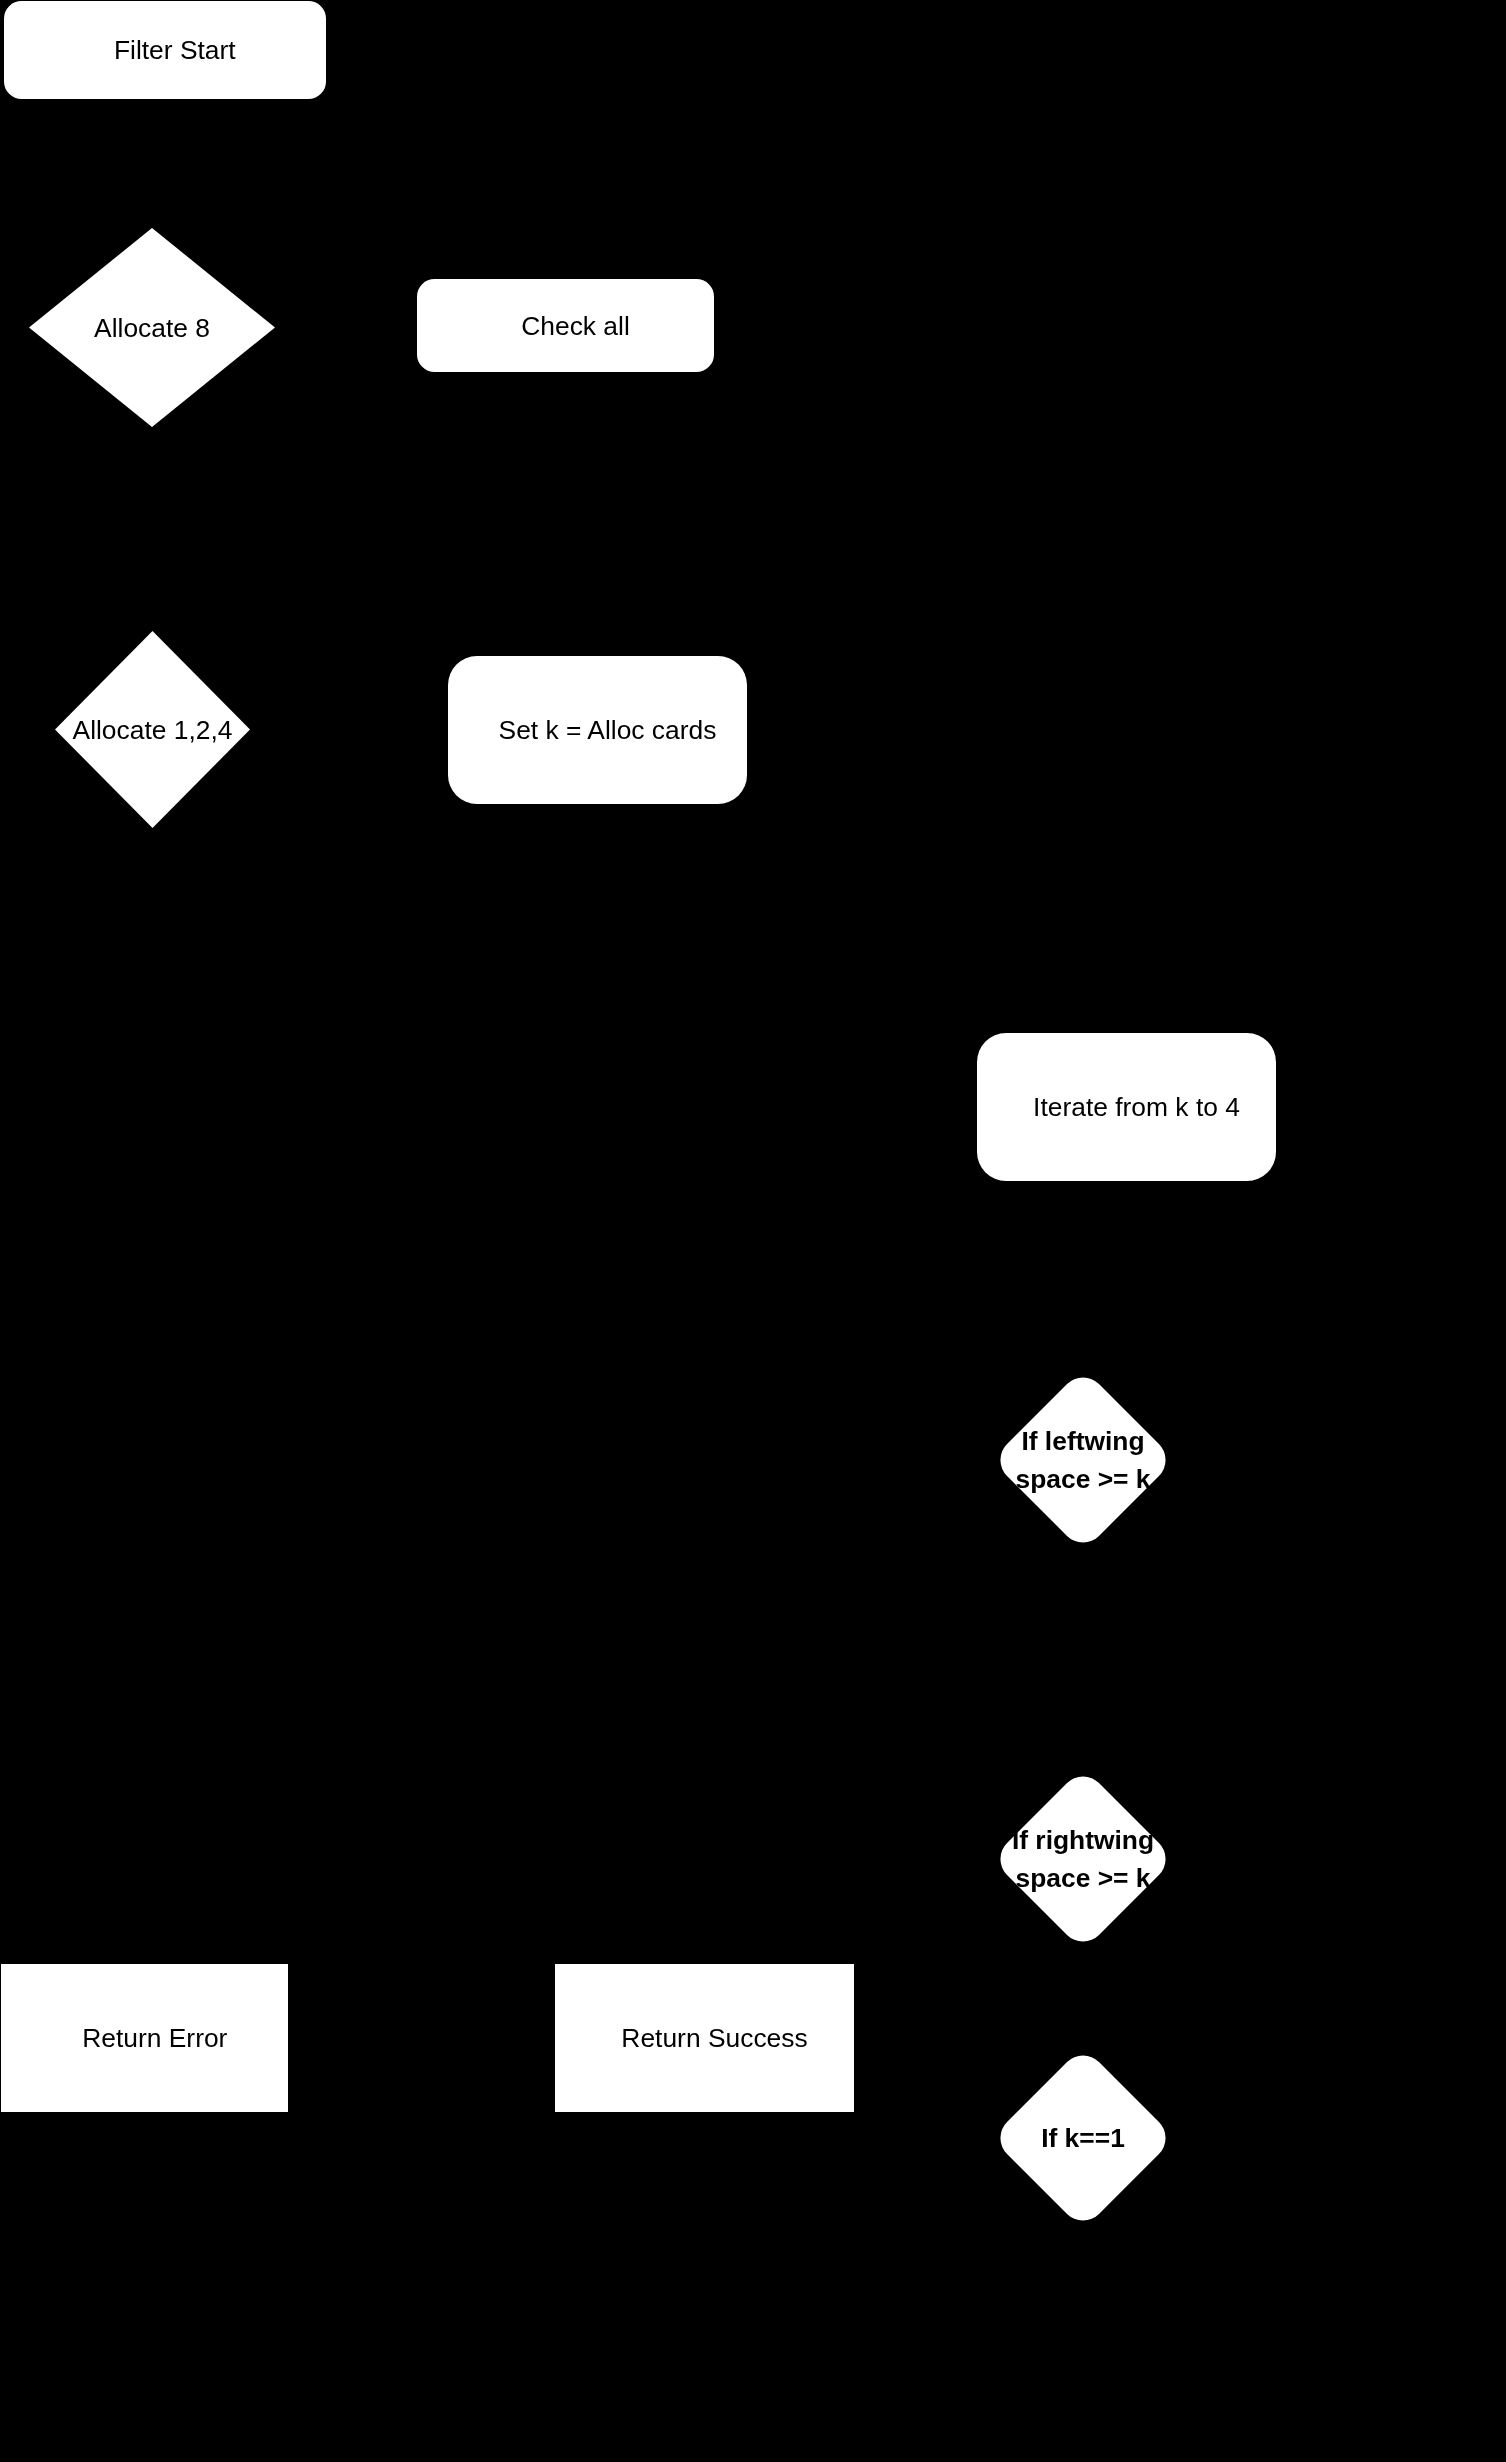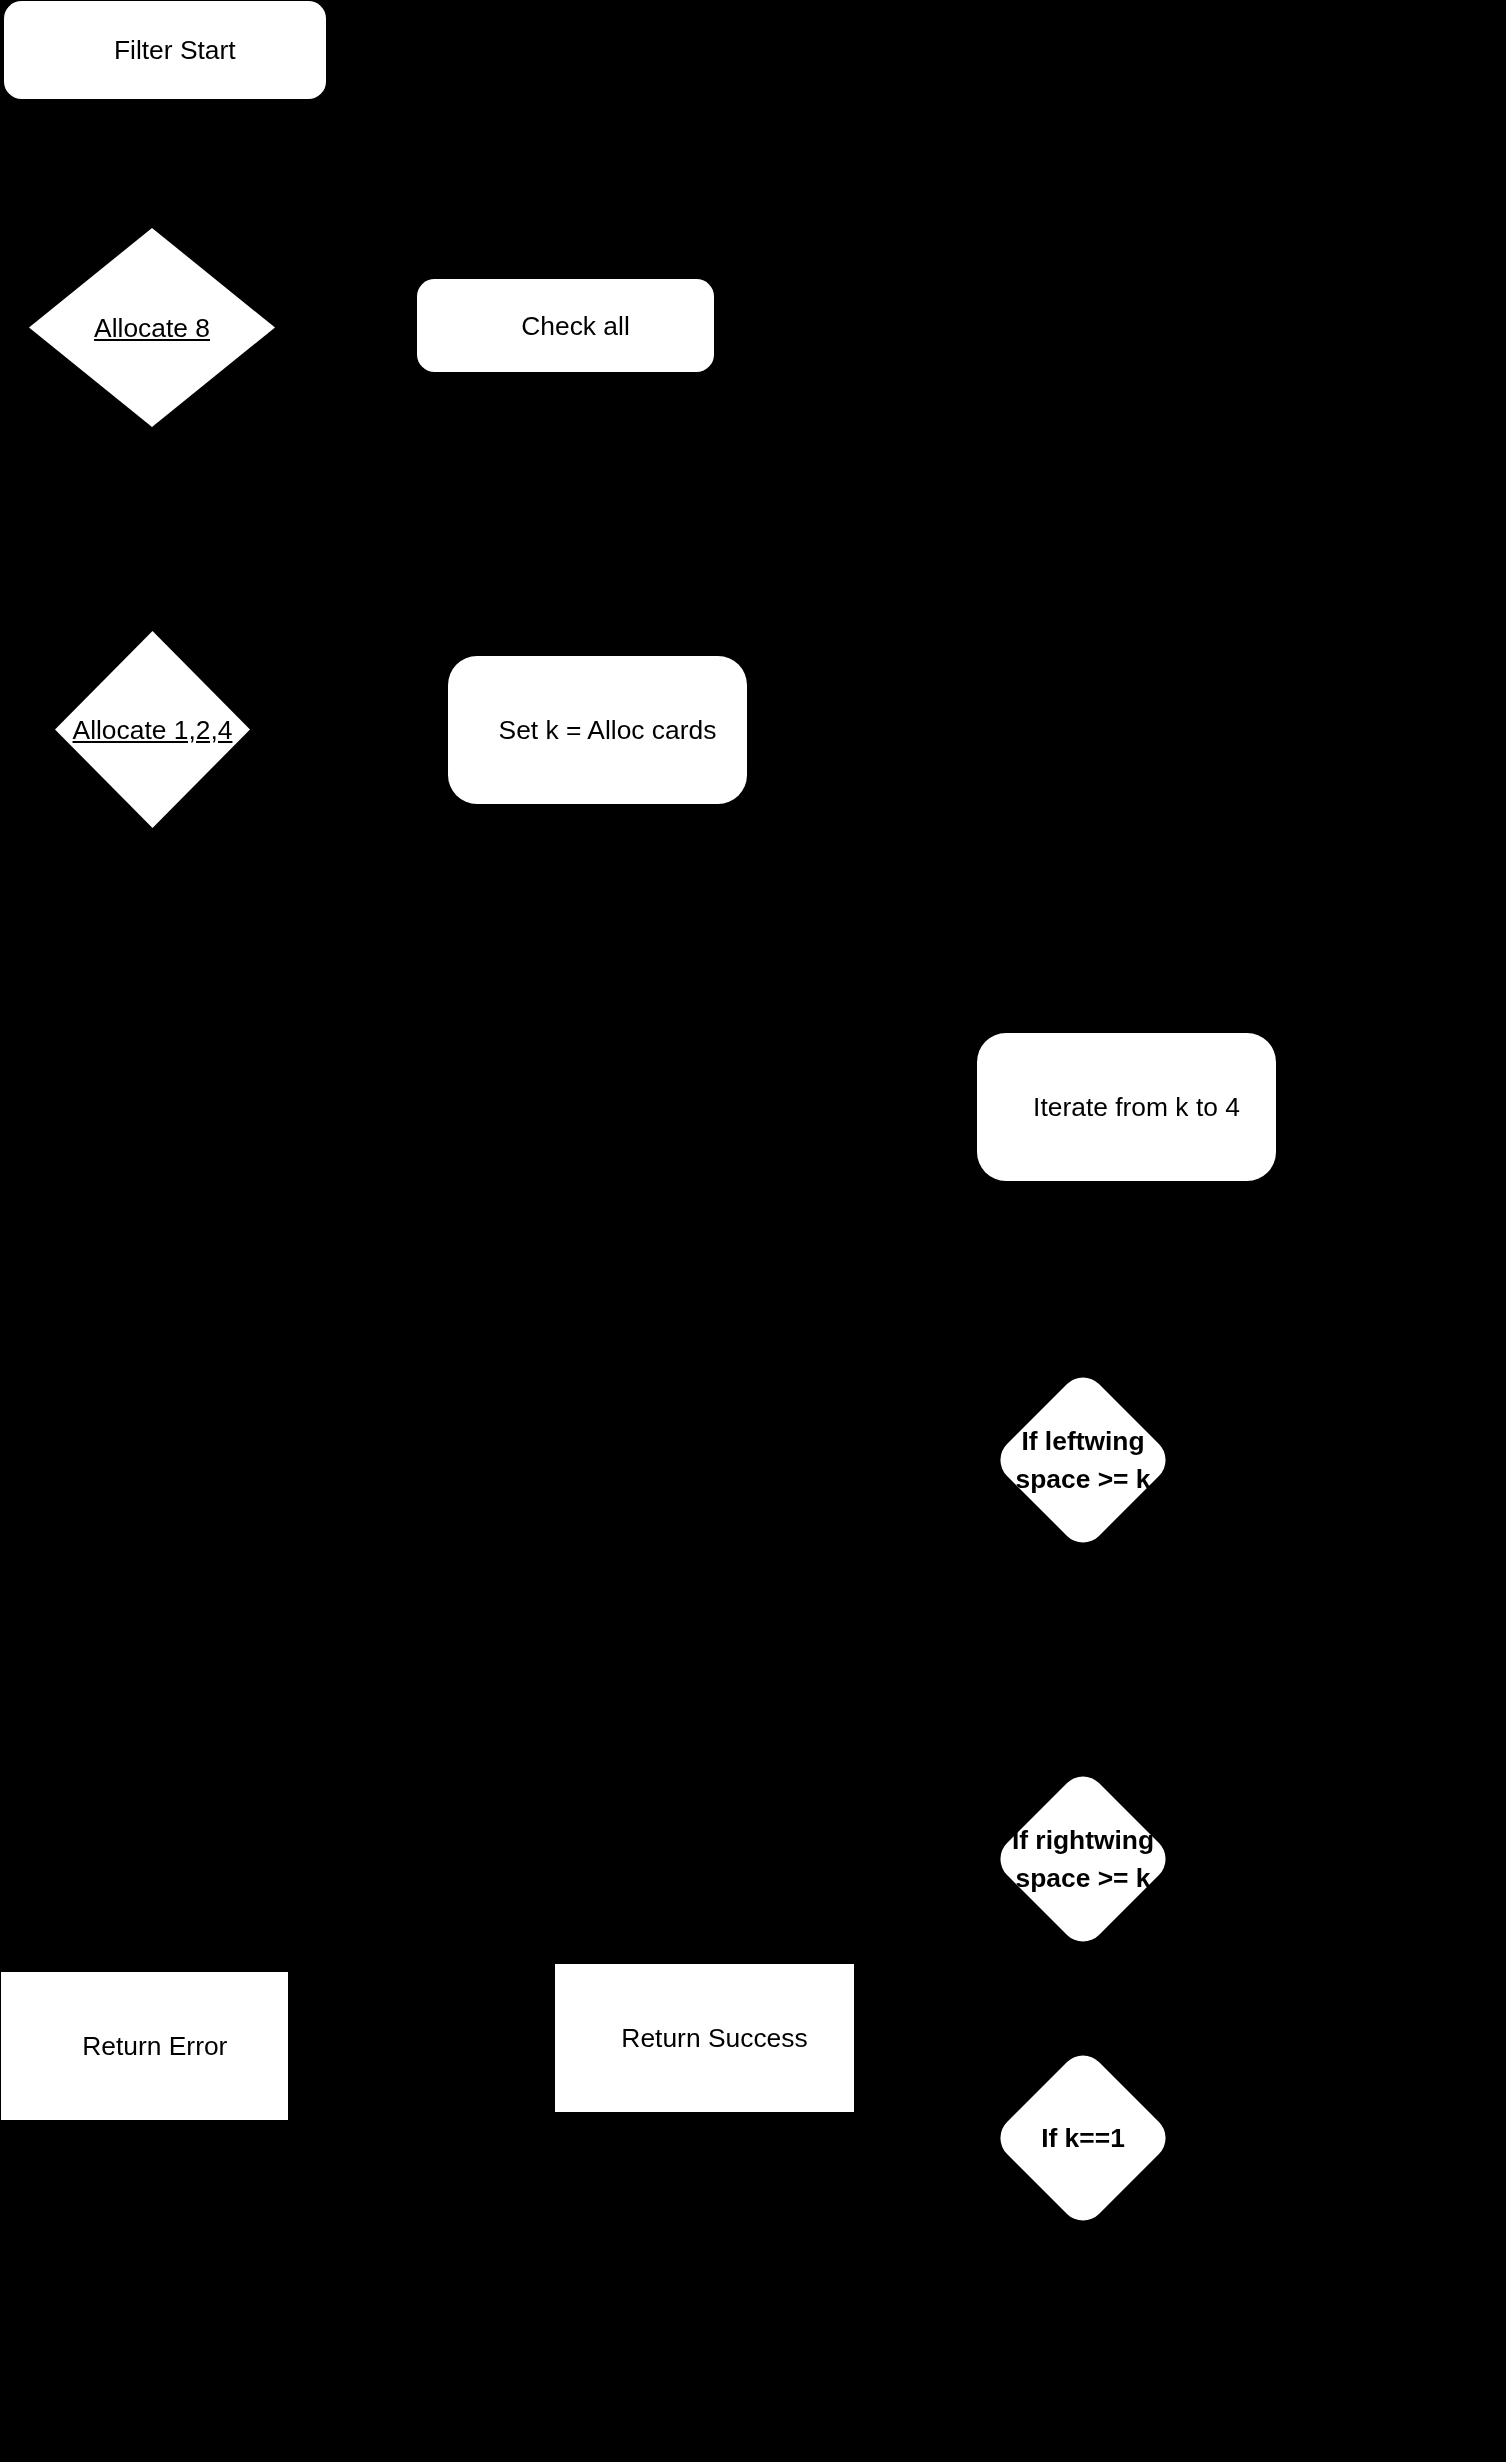--- a/index.html
+++ b/index.html
@@ -36,21 +36,20 @@
   .rounded-lg { border-radius: 29px; margin-left: 44px; }
   .sharp { border-radius: 0; }
   
   .diamond-sharp {
     position: absolute;
     background: #ffffff;
     clip-path: polygon(50% 0%, 100% 50%, 50% 100%, 0% 50%);
     display: flex;
     align-items: center;
     justify-content: center;
-    text-decoration: underline;
   }
   .diamond-sharp .node-label { white-space: nowrap; }
   
   .diamond-rounded {
     position: absolute;
     width: 182px;
     height: 182px;
   }
   .diamond-rounded .rot {
     position: absolute;
@@ -74,21 +73,21 @@
 
   
   #node-filter-start   { left: 3.8px;    top: 1.3px;    width: 302px; height: 98px; }
   #node-allocate-8     { left: 29px;   top: 228px;  width: 246px; height: 199px; }
   #node-check-all      { left: 417px;  top: 279px;  width: 277px; height: 93px; }
   #node-allocate-124   { left: 55px;   top: 631px; width: 195px; height: 197px; }
   #node-set-k          { left: 404px;  top: 656px; width: 279px; height: 148px; }
   #node-iterate        { left: 933px; top: 1033px; width: 279px; height: 148px; }
   #node-if-leftwing    { left: 992px; top: 1369px; }
   #node-if-rightwing   { left: 992px; top: 1768px; }
-  #node-return-error   { left: 1.3px;    top: 1964px; width: 267px; height: 148px; margin-top: 8px; }
+  #node-return-error   { left: 1.3px;    top: 1964px; width: 267px; height: 148px; }
   #node-return-success { left: 555px;  top: 1964px; width: 279px; height: 148px; }
   #node-if-k4          { left: 992px; top: 2047px; }
 </style>
 </head>
 <body>
 
 <div class="canvas">
 
   <div class="box rounded-sm" id="node-filter-start">
     <span class="node-label">Filter Start</span>

